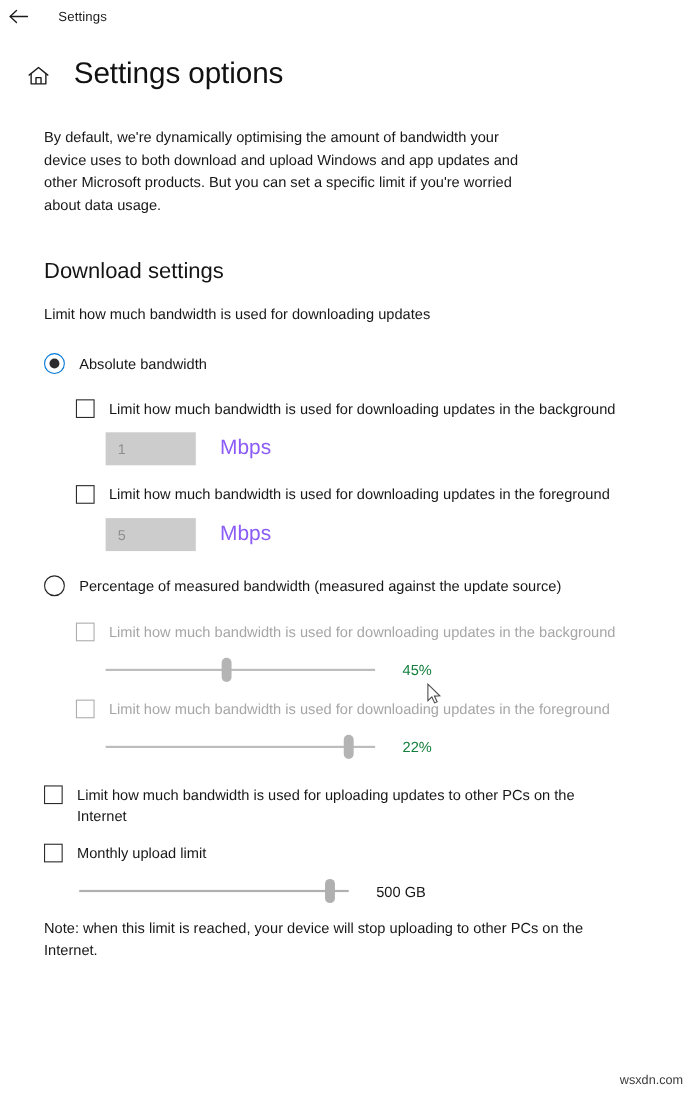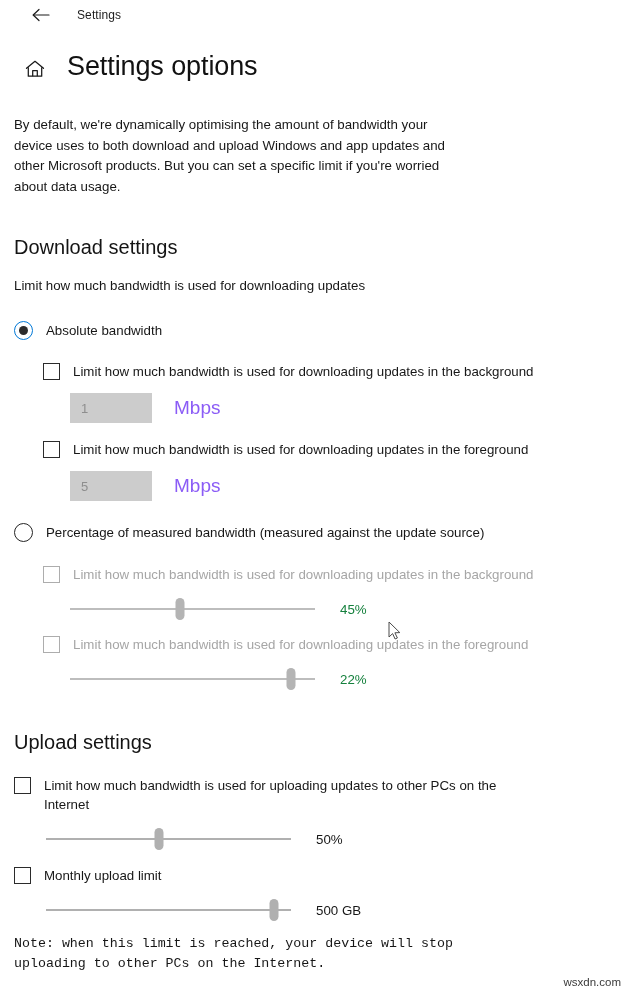--- a/index.html
+++ b/index.html
@@ -15,21 +15,21 @@
     overflow: hidden;
     position: relative;
     -webkit-font-smoothing: antialiased;
   }
 
   
   .titlebar {
     height: 30px;
     display: flex;
     align-items: center;
-    padding-left: 27px;
+    padding-left: 3px;
   }
   .back-btn {
     width: 28px;
     height: 24px;
     display: flex;
     align-items: center;
     justify-content: center;
     color: #1a1a1a;
   }
   .back-btn svg { display: block; }
@@ -59,21 +59,21 @@
   .page-title {
     font-size: 27px;
     font-weight: 300;
     color: #111111;
     margin-left: 19px;
     letter-spacing: -0.1px;
   }
 
   
   .content {
-    padding: 0 24px 0 14px;
+    padding: 0 24px 0 40px;
   }
   .intro {
     font-size: 13.3px;
     line-height: 20.5px;
     color: #171717;
     margin-top: 33px;
     max-width: 455px;
   }
 
   .section-title {
@@ -210,21 +210,20 @@
     margin-left: 25px;
   }
   .slider-value.dim { color: #15803d; }
 
   .note {
     font-size: 13.3px;
     line-height: 19.5px;
     color: #171717;
     margin-top: 12px;
     max-width: 515px;
-    font-family: Liberation Mono, monospace;
   }
 
   
   .cursor {
     position: absolute;
     left: 388px;
     top: 621px;
     width: 14px;
     height: 20px;
     pointer-events: none;
@@ -317,32 +316,24 @@
     <span class="check-label disabled">Limit how much bandwidth is used for downloading updates in the foreground</span>
   </div>
   <div class="slider-row">
     <span class="slider">
       <span class="track"></span>
       <span class="thumb" style="left:90%;"></span>
     </span>
     <span class="slider-value dim">22%</span>
   </div>
 
-  <div class="section-title upload">Upload settings</div>
 
   <div class="check-row" style="margin-top:22px;">
     <span class="checkbox"></span>
     <span class="check-label" style="max-width:500px;">Limit how much bandwidth is used for uploading updates to other PCs on the Internet</span>
-  </div>
-  <div class="slider-row" style="margin-left:32px;margin-top:13px;">
-    <span class="slider enabled">
-      <span class="track"></span>
-      <span class="thumb" style="left:46%;"></span>
-    </span>
-    <span class="slider-value">50%</span>
   </div>
 
   <div class="check-row" style="margin-top:15px;">
     <span class="checkbox"></span>
     <span class="check-label">Monthly upload limit</span>
   </div>
   <div class="slider-row" style="margin-left:32px;margin-top:13px;">
     <span class="slider enabled">
       <span class="track"></span>
       <span class="thumb" style="left:93%;"></span>

